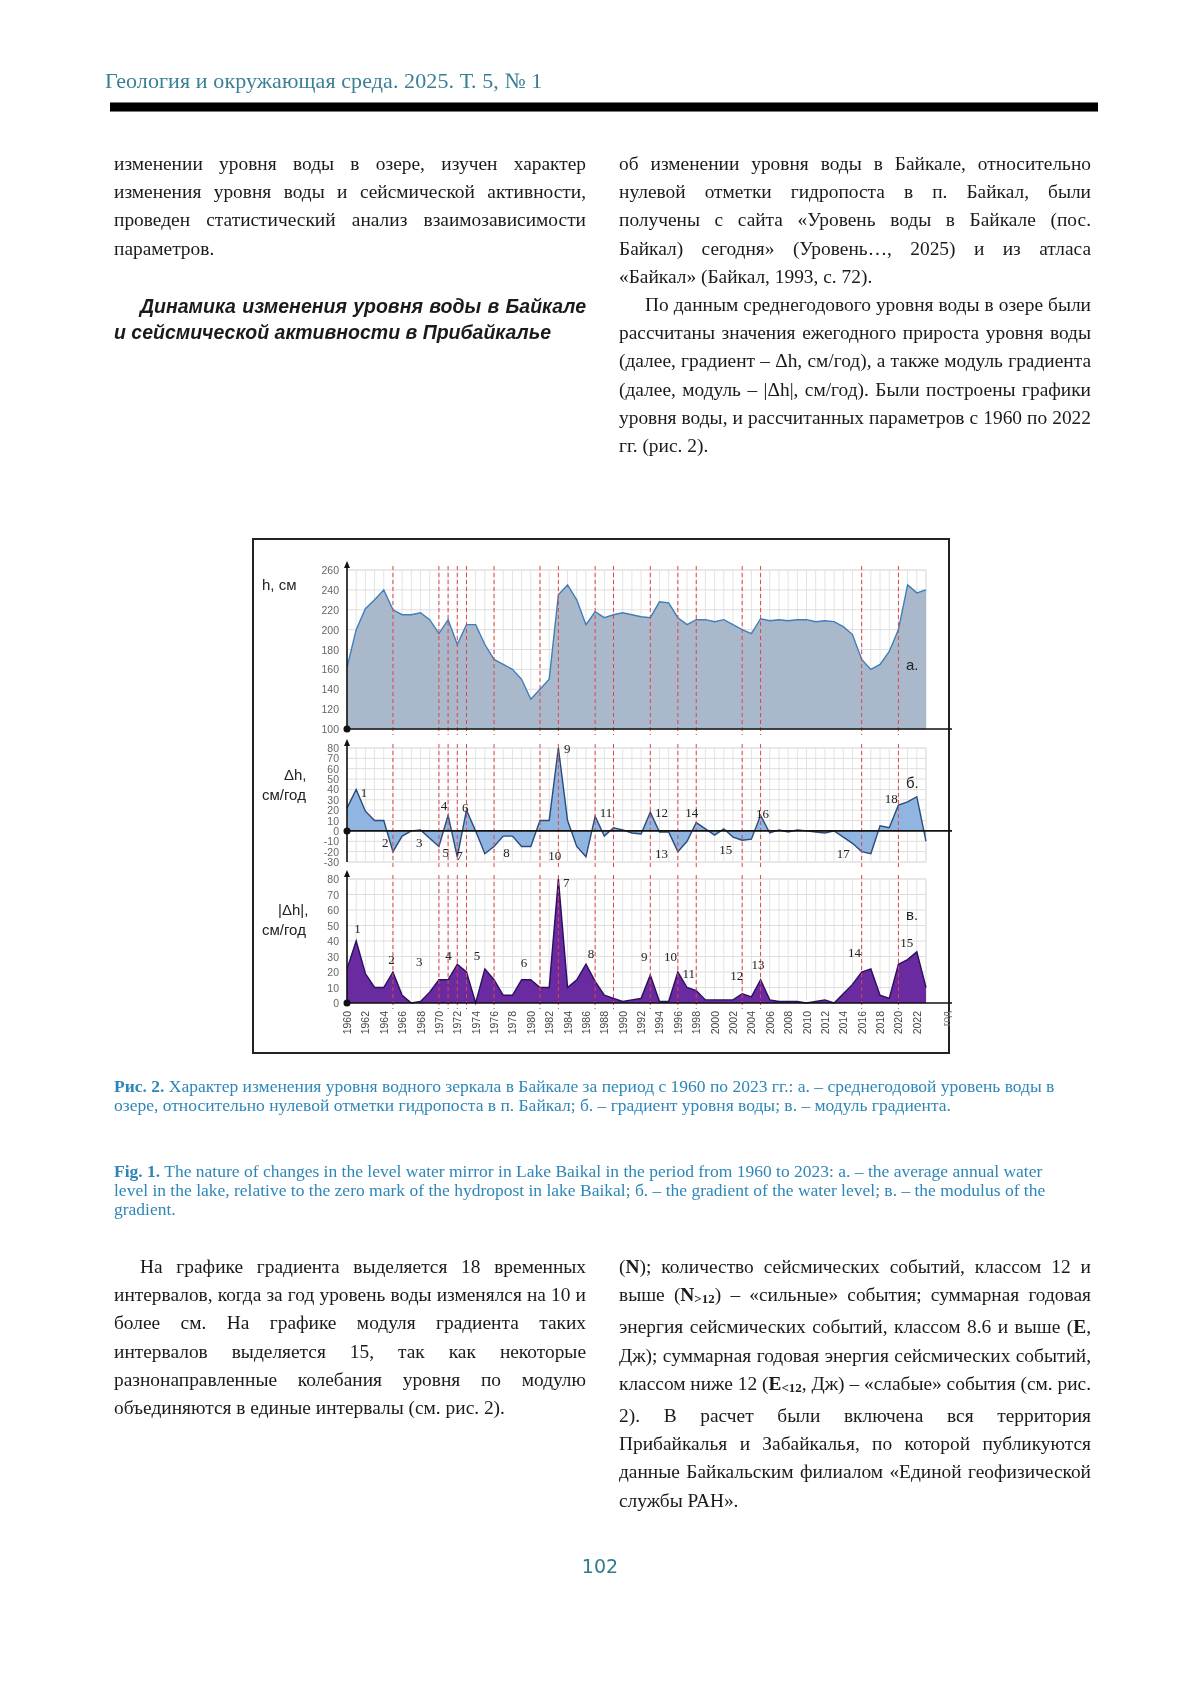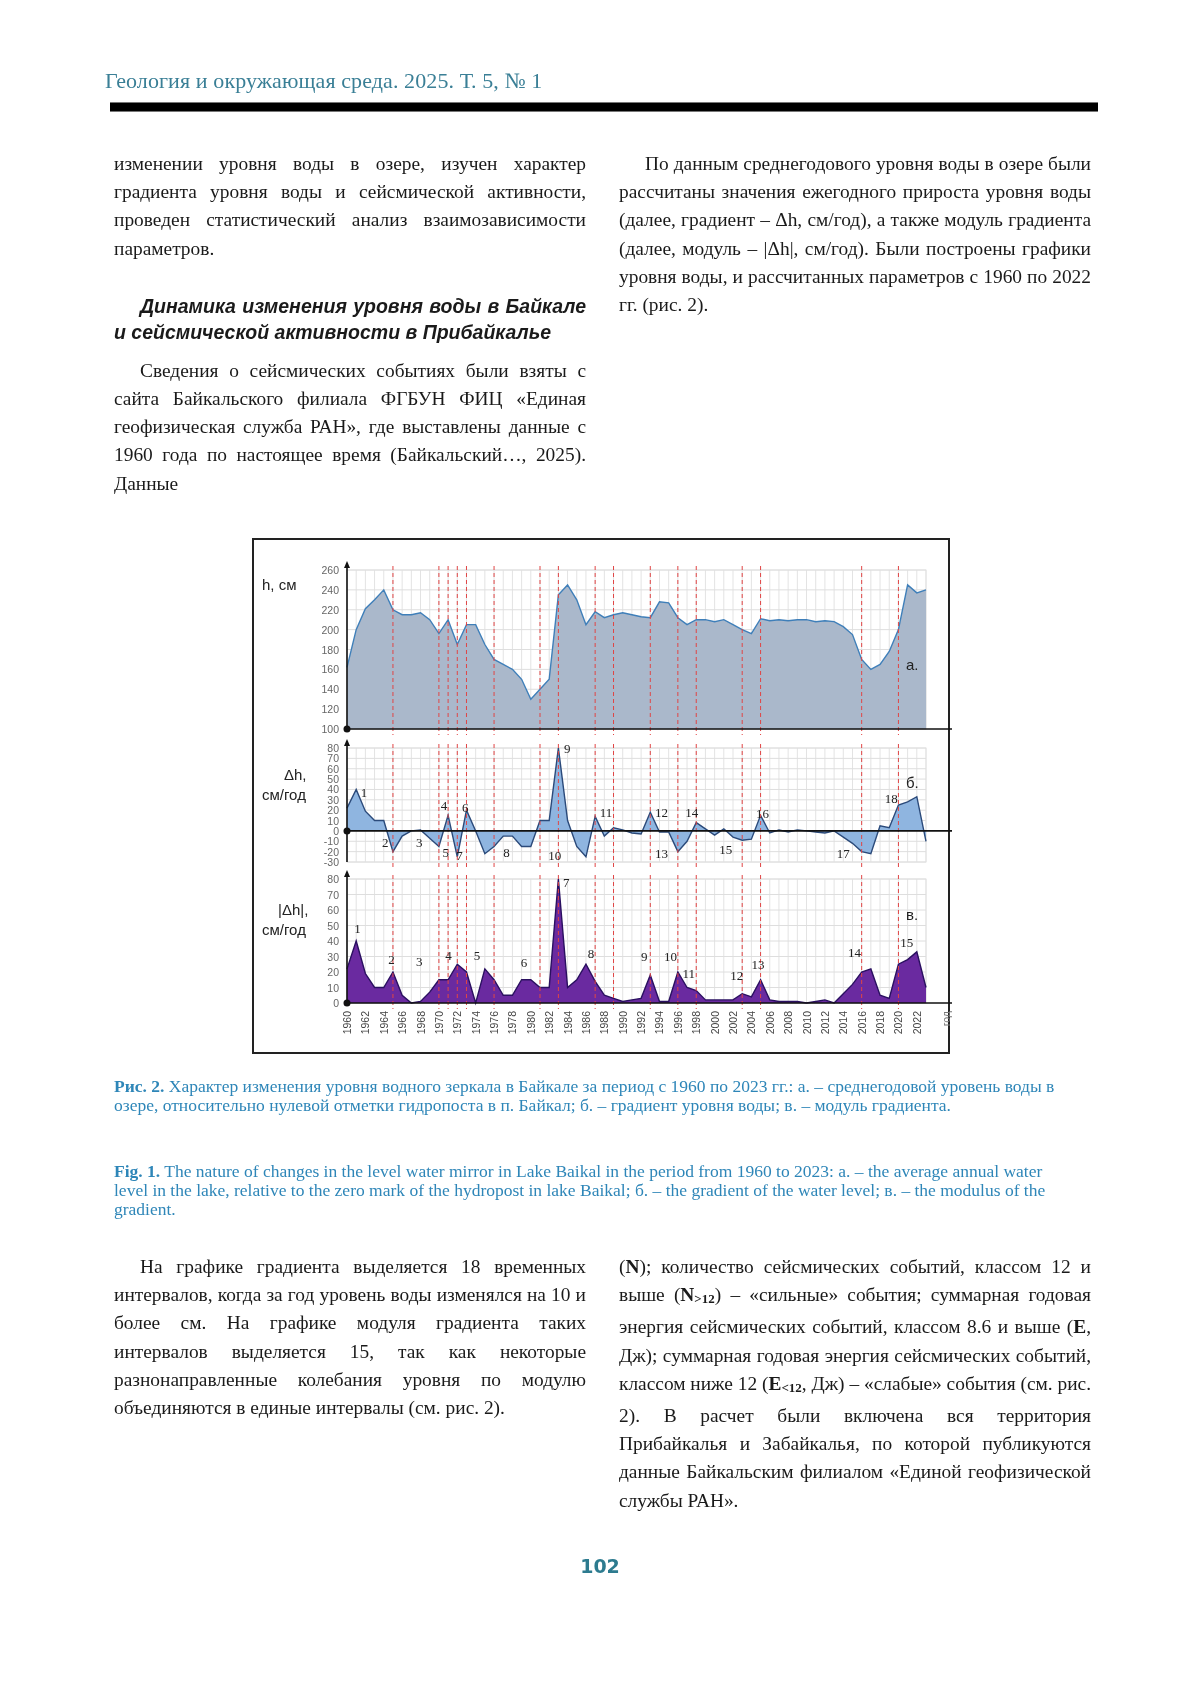--- a/index.html
+++ b/index.html
@@ -9,36 +9,36 @@
   .col{position:absolute;font-size:19.4px;line-height:28.2px;text-align:justify;}
   .col p{margin:0;}
   .indent{text-indent:26px;}
   .left{left:114px;width:472px;}
   .right{left:619px;width:472px;}
   h3.section{margin:30px 0 12px 0;font-family:"Liberation Sans","DejaVu Sans",sans-serif;font-style:italic;font-weight:bold;font-size:19.5px;line-height:26px;text-align:justify;text-indent:26px;}
   .figure{position:absolute;left:252px;top:538px;width:698px;height:516px;border:2px solid #222;box-sizing:border-box;background:#fff;}
   .figure svg{position:absolute;left:0;top:0;}
   .caption{position:absolute;left:114px;font-size:17.5px;line-height:19px;color:#2e86b8;font-family:"Liberation Serif",serif;}
   .caption b{font-weight:bold;}
-  .page-num{position:absolute;left:0;width:1200px;top:1555px;text-align:center;font-family:"DejaVu Sans",sans-serif;font-weight:bold;font-size:19px;color:#2d7b8f;}
+  .page-num{position:absolute;left:0;width:1200px;top:1555px;text-align:center;font-family:"DejaVu Sans",sans-serif;font-weight:normal;font-size:19px;color:#2d7b8f;}
   sub.small{font-size:13px;vertical-align:-2px;font-weight:bold;}
 </style>
 </head>
 <body>
 
 <div class="running-head">Геология и окружающая среда. 2025. Т. 5, № 1</div>
 <div class="head-rule"></div>
 
 <div class="col left" style="top:150px;">
-  <p>изменении уровня воды в озере, изучен характер градиента уровня воды и сейсмической активности, проведен статистический анализ взаимозависимости параметров.</p>
+  <p>изменении уровня воды в озере, изучен характер изменения уровня воды и сейсмической активности, проведен статистический анализ взаимозависимости параметров.</p>
   <h3 class="section">Динамика изменения уровня воды в Байкале и сейсмической активности в Прибайкалье</h3>
-  <p class="indent">Сведения о сейсмических событиях были взяты с сайта Байкальского филиала ФГБУН ФИЦ «Единая геофизическая служба РАН», где выставлены данные с 1960 года по настоящее время (Байкальский…, 2025). Данные</p>
 </div>
 
 <div class="col right" style="top:150px;">
+  <p>об изменении уровня воды в Байкале, относительно нулевой отметки гидропоста в п. Байкал, были получены с сайта «Уровень воды в Байкале (пос. Байкал) сегодня» (Уровень…, 2025) и из атласа «Байкал» (Байкал, 1993, с. 72).</p>
   <p class="indent">По данным среднегодового уровня воды в озере были рассчитаны значения ежегодного прироста уровня воды (далее, градиент – Δh, см/год), а также модуль градиента (далее, модуль – |Δh|, см/год). Были построены графики уровня воды, и рассчитанных параметров с 1960 по 2022 гг. (рис. 2).</p>
 </div>
 
 <div class="figure">
   <svg id="chart-svg" width="698" height="516">
       <rect x="93" y="30" width="579" height="159" fill="#fff" stroke="#e4e4e4"></rect>
       <line x1="93" x2="93" y1="30" y2="189" stroke="#e3e3e3" stroke-width="1"></line>
       <line x1="102.19047619047619" x2="102.19047619047619" y1="30" y2="189" stroke="#e3e3e3" stroke-width="1"></line>
       <line x1="111.38095238095238" x2="111.38095238095238" y1="30" y2="189" stroke="#e3e3e3" stroke-width="1"></line>
       <line x1="120.57142857142857" x2="120.57142857142857" y1="30" y2="189" stroke="#e3e3e3" stroke-width="1"></line>

